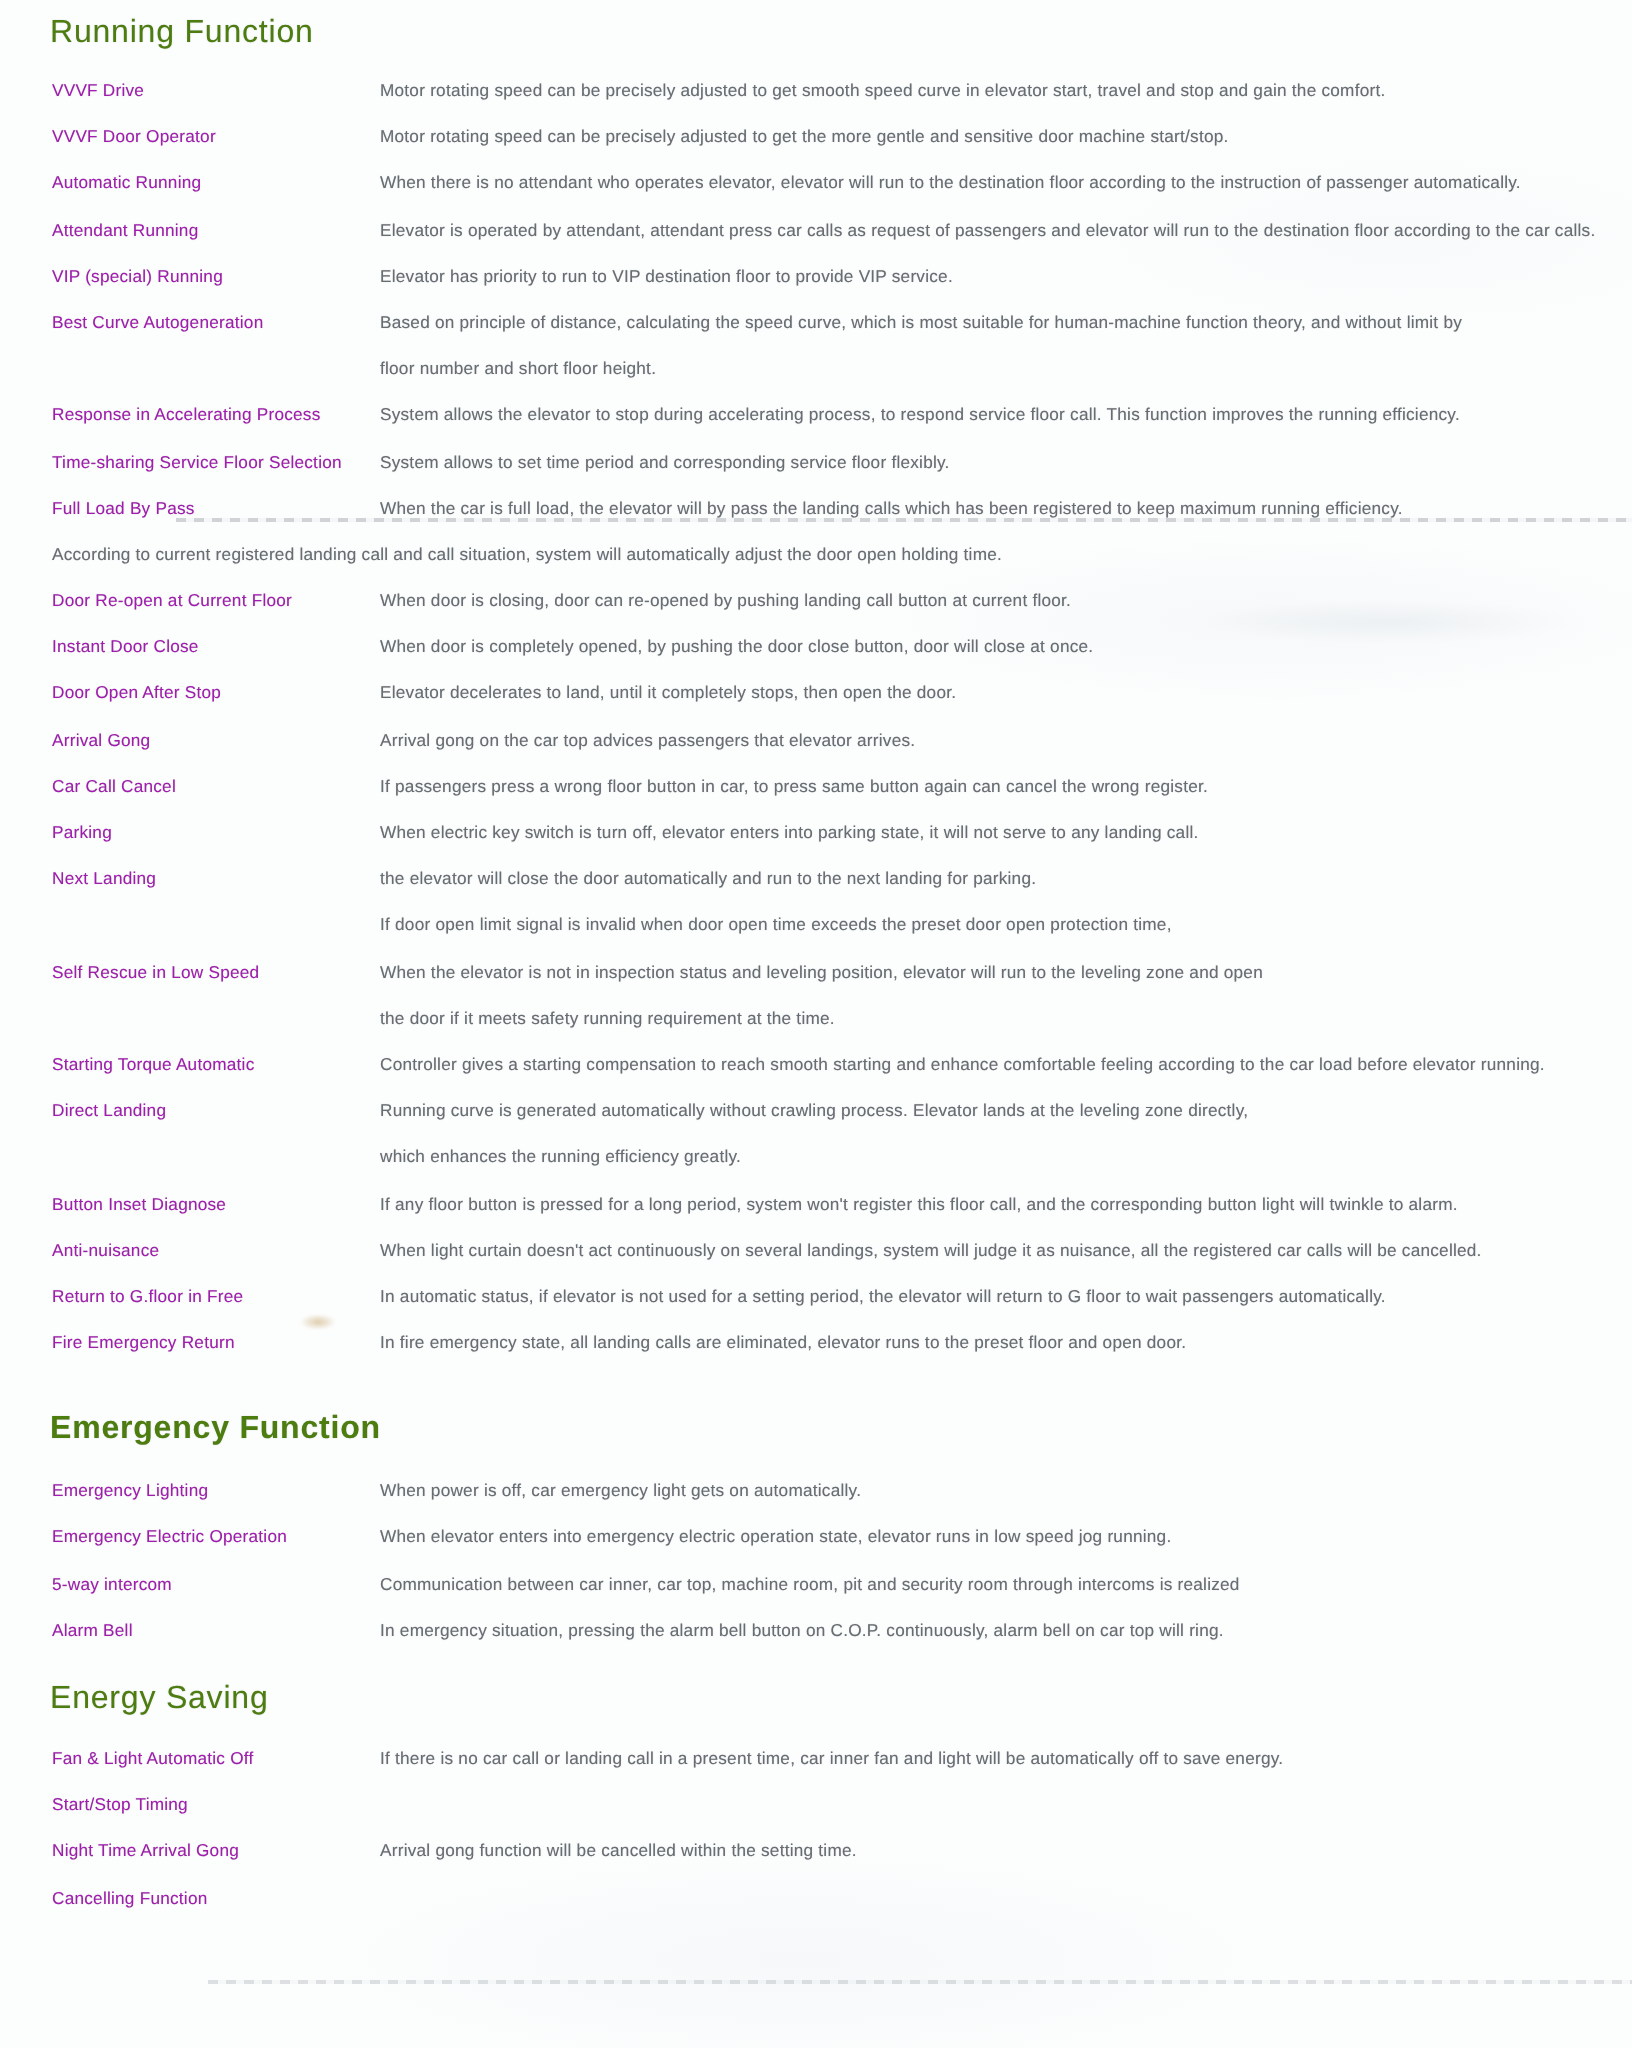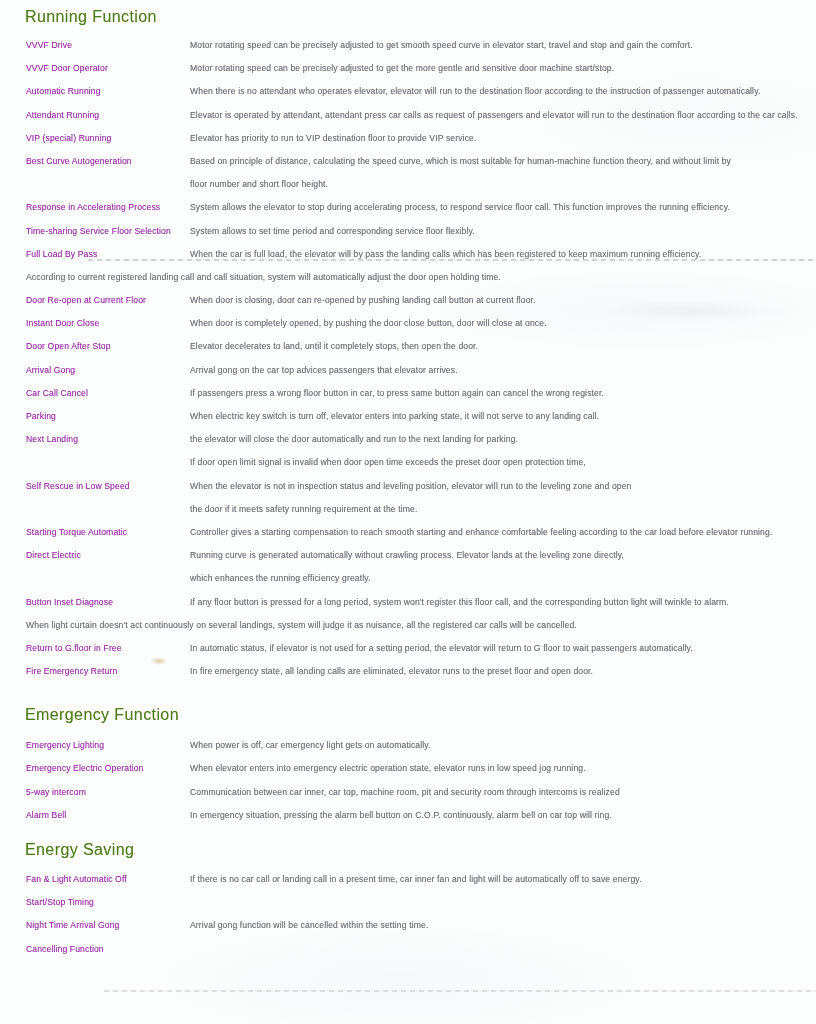--- a/index.html
+++ b/index.html
@@ -13,21 +13,21 @@
     font-family:"Liberation Sans","DejaVu Sans",sans-serif;
     color:#6d7378;
   }
   #doc{position:absolute;left:0;top:0;width:816px;padding:0 0 0 26px;box-sizing:border-box;}
   .heading{
     font-size:16px;font-weight:400;color:#4d7c0f;letter-spacing:0.4px;
     margin:0;line-height:24px;
     text-shadow:0 0 0.6px rgba(90,95,100,0.35);
   }
   .sec-running .heading{margin:5px 0 5px -1px;}
-  .sec-emergency .heading{margin:20px 16px 7px -1px;}
+  .sec-emergency .heading{margin:20px 16px 7px -1px;font-weight:bold;}
   .sec-energy .heading{margin:11px 0 6px -1px;}
   .row{display:flex;align-items:flex-start;}
   .label-col{width:164px;flex:0 0 164px;color:#a21caf;}
   .desc-col{flex:1;color:#6d7378;}
   .line{
     font-size:8.6px;line-height:23.2px;height:23.2px;white-space:nowrap;
     letter-spacing:0.12px;
     text-shadow:0 0 0.5px rgba(110,116,122,0.45);
   }
   .desc-col .line{color:#676d72;}
@@ -203,36 +203,39 @@
       <div class="row">
         <div class="label-col">
           <div class="line">Starting Torque Automatic</div>
         </div>
         <div class="desc-col">
           <div class="line">Controller gives a starting compensation to reach smooth starting and enhance comfortable feeling according to the car load before elevator running.</div>
         </div>
       </div>
       <div class="row">
         <div class="label-col">
-          <div class="line">Direct Electric</div>
+          <div class="line">Direct Landing</div>
         </div>
         <div class="desc-col">
           <div class="line">Running curve is generated automatically without crawling process. Elevator lands at the leveling zone directly,</div>
           <div class="line">which enhances the running efficiency greatly.</div>
         </div>
       </div>
       <div class="row">
         <div class="label-col">
           <div class="line">Button Inset Diagnose</div>
         </div>
         <div class="desc-col">
           <div class="line">If any floor button is pressed for a long period, system won't register this floor call, and the corresponding button light will twinkle to alarm.</div>
         </div>
       </div>
       <div class="row">
+        <div class="label-col">
+          <div class="line">Anti-nuisance</div>
+        </div>
         <div class="desc-col">
           <div class="line">When light curtain doesn't act continuously on several landings, system will judge it as nuisance, all the registered car calls will be cancelled.</div>
         </div>
       </div>
       <div class="row">
         <div class="label-col">
           <div class="line">Return to G.floor in Free</div>
         </div>
         <div class="desc-col">
           <div class="line">In automatic status, if elevator is not used for a setting period, the elevator will return to G floor to wait passengers automatically.</div>

